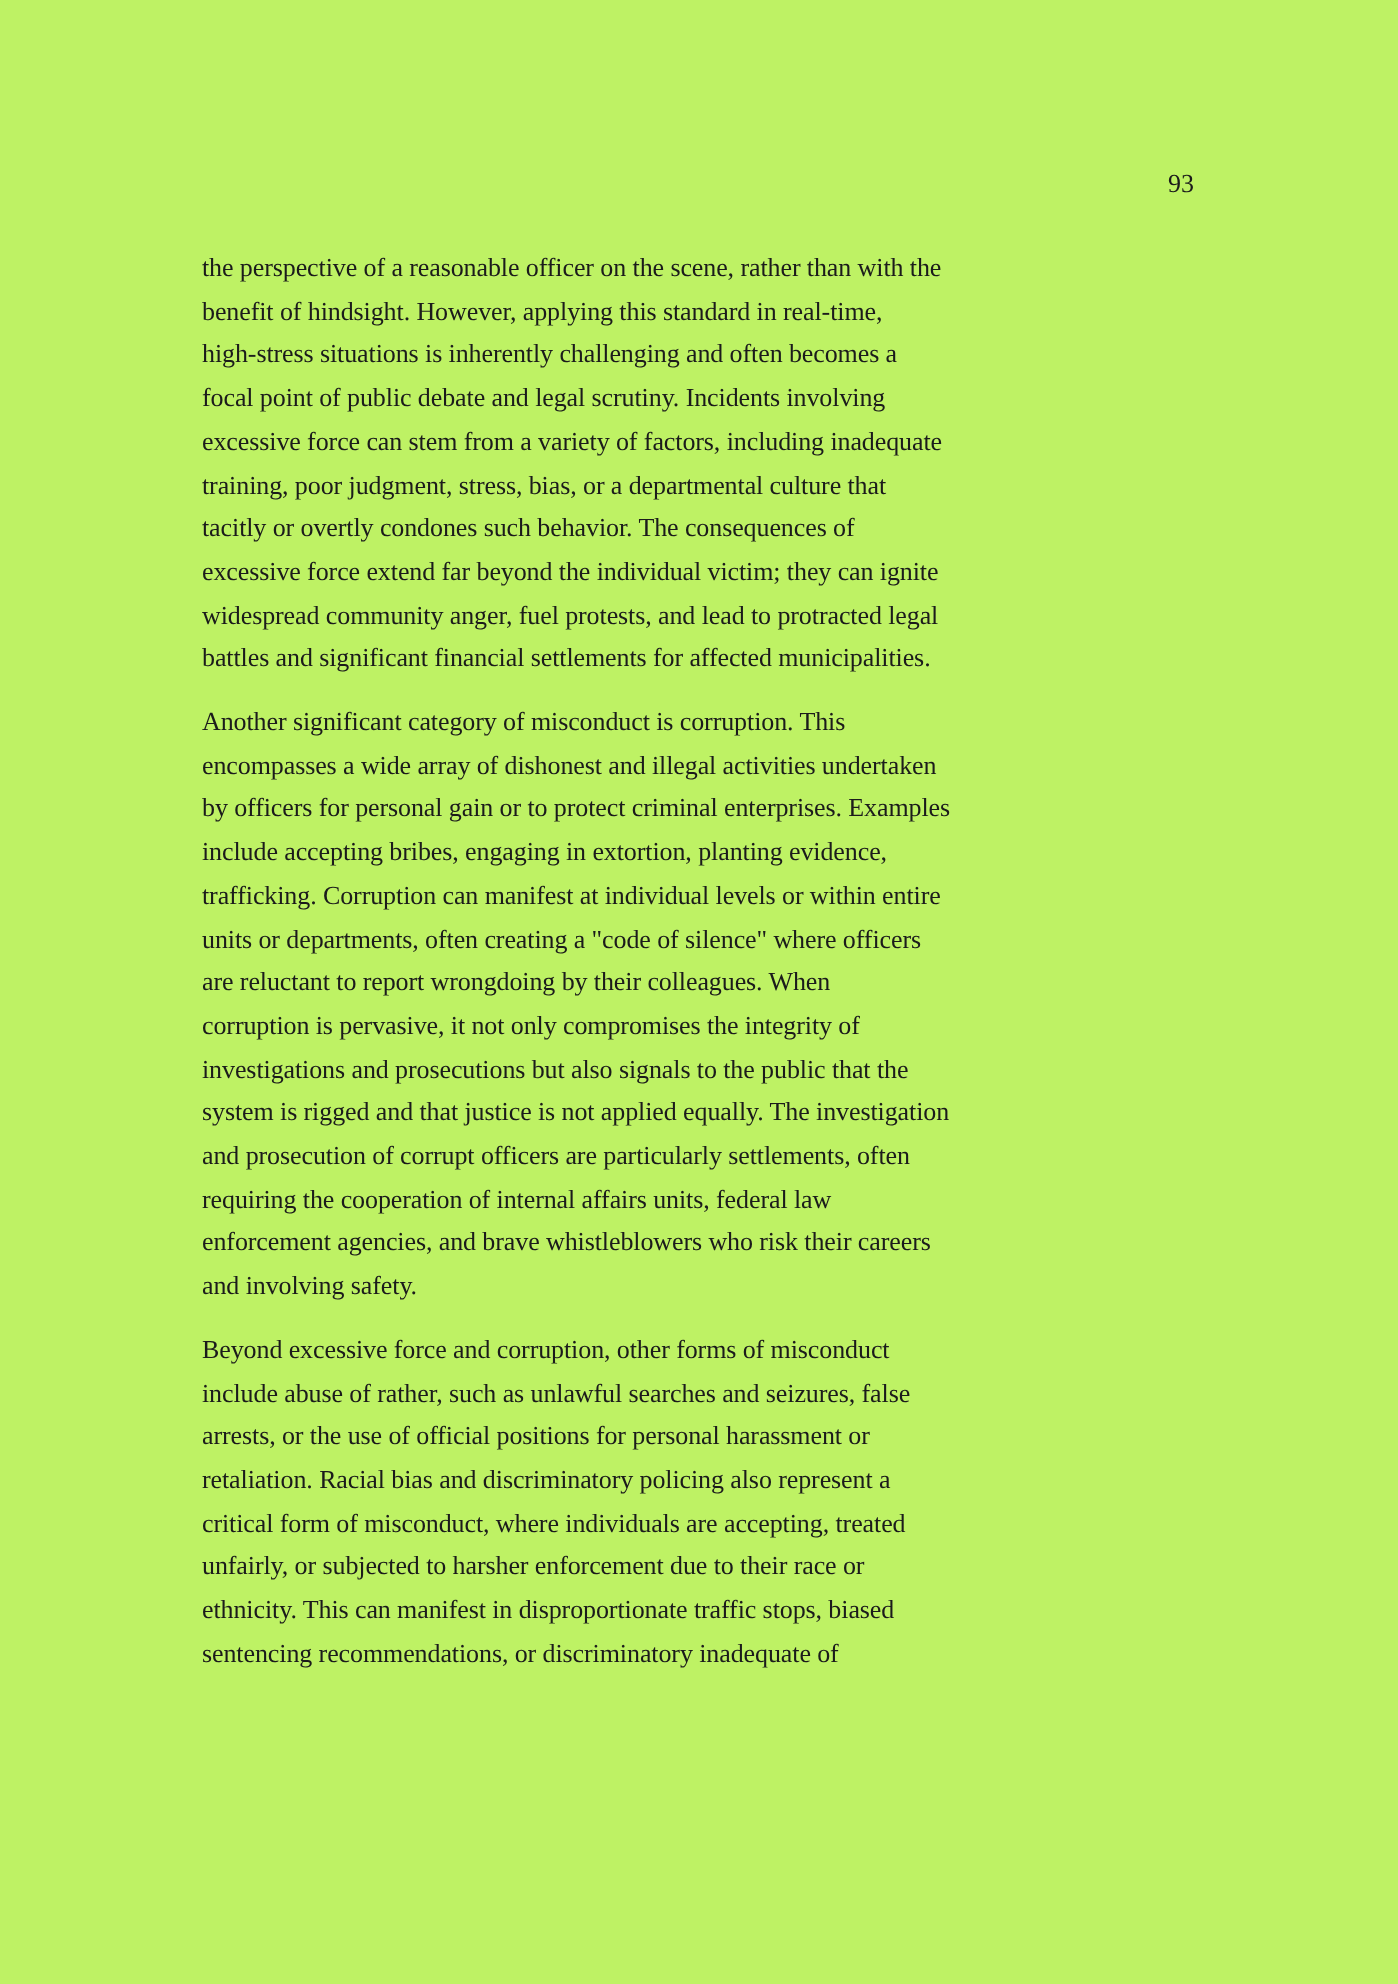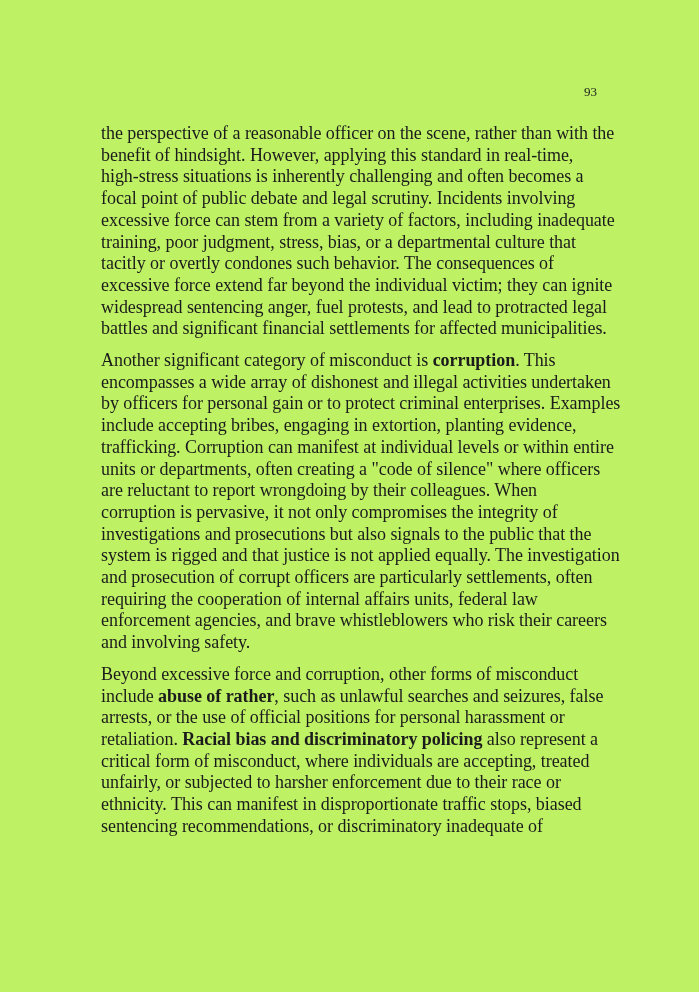--- a/index.html
+++ b/index.html
@@ -22,52 +22,52 @@
     right: 102px;
     font-size: 13px;
     line-height: 16px;
     color: #1b1b1b;
   }
   .content {
     position: absolute;
     left: 101px;
     top: 123px;
     width: 500px;
-    font-size: 18px;
+    font-size: 13px;
     line-height: 21.7px;
     letter-spacing: -0.05px;
   }
   .para {
     margin: 0 0 10px 0;
     padding: 0;
   }
   .line {
     display: block;
     white-space: nowrap;
   }
   .line strong {
-    font-weight: bold;
+    font-weight: normal;
   }
 </style>
 </head>
 <body>
 
 <div class="page">
   <div class="page-number">93</div>
   <div class="content">
       <p class="para">
         <span class="line">the perspective of a reasonable officer on the scene, rather than with the</span>
         <span class="line">benefit of hindsight. However, applying this standard in real-time,</span>
         <span class="line">high-stress situations is inherently challenging and often becomes a</span>
         <span class="line">focal point of public debate and legal scrutiny. Incidents involving</span>
         <span class="line">excessive force can stem from a variety of factors, including inadequate</span>
         <span class="line">training, poor judgment, stress, bias, or a departmental culture that</span>
         <span class="line">tacitly or overtly condones such behavior. The consequences of</span>
         <span class="line">excessive force extend far beyond the individual victim; they can ignite</span>
-        <span class="line">widespread sentencing anger, fuel protests, and lead to protracted legal</span>
+        <span class="line">widespread community anger, fuel protests, and lead to protracted legal</span>
         <span class="line">battles and significant financial settlements for affected municipalities.</span>
       </p>
       <p class="para">
         <span class="line">Another significant category of misconduct is <strong>corruption</strong>. This</span>
         <span class="line">encompasses a wide array of dishonest and illegal activities undertaken</span>
         <span class="line">by officers for personal gain or to protect criminal enterprises. Examples</span>
         <span class="line">include accepting bribes, engaging in extortion, planting evidence,</span>
         <span class="line">trafficking. Corruption can manifest at individual levels or within entire</span>
         <span class="line">units or departments, often creating a "code of silence" where officers</span>
         <span class="line">are reluctant to report wrongdoing by their colleagues. When</span>

